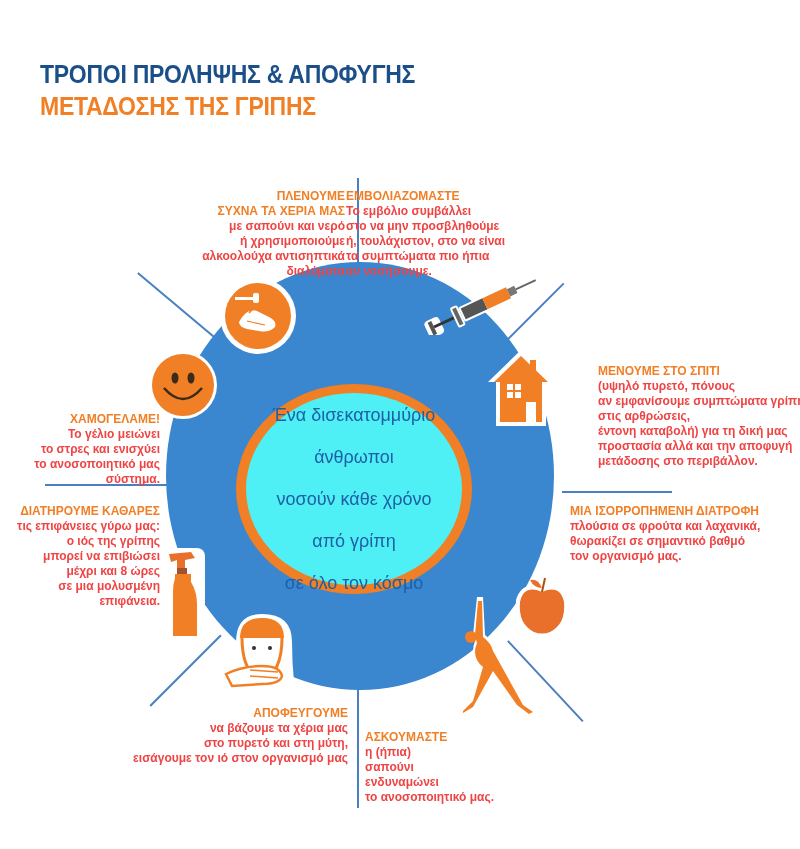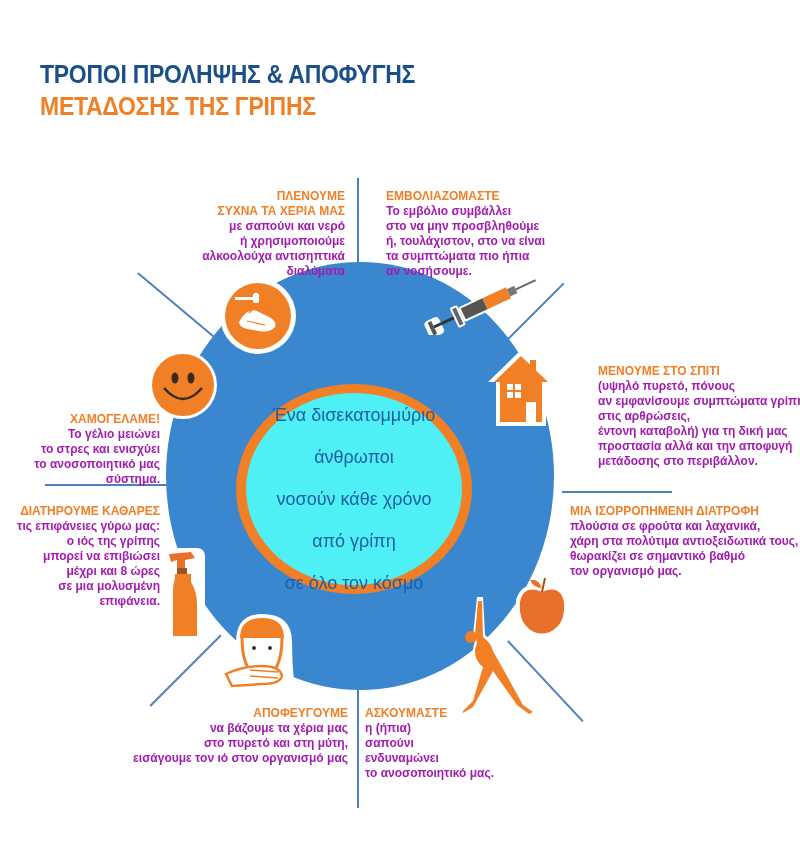--- a/index.html
+++ b/index.html
@@ -13,21 +13,21 @@
     .inner { position: absolute; left: 246px; top: 393px; width: 216px; height: 192px; border-radius: 50%; background: #4ef0f5;
              display: flex; flex-direction: column; align-items: center; justify-content: center; }
     .inner span { display: block; color: #1f5fa6; font-size: 18px; line-height: 22px; text-align: center; white-space: nowrap; margin-top: 20px; }
 
     .vline { position: absolute; width: 2px; background: #4a7fc0; }
     .hline { position: absolute; height: 2px; background: #4a7fc0; }
     .dline { position: absolute; height: 1.5px; background: #4a7fc0; transform-origin: left center; }
 
     .block { position: absolute; font-size: 12px; line-height: 15px; font-weight: bold; }
     .block .head { color: #f07f25; display: block; white-space: nowrap; }
-    .block .line { color: #a21caf; display: block; white-space: nowrap; }
+    .block .line { color: #ef4444; display: block; white-space: nowrap; }
     .right { text-align: right; }
     .left { text-align: left; }
 
     .icon { position: absolute; }
   </style>
 </head>
 <body>
 
 <div>
   <div class="title1">ΤΡΟΠΟΙ ΠΡΟΛΗΨΗΣ &amp; ΑΠΟΦΥΓΗΣ</div>
@@ -55,21 +55,21 @@
 
 <div class="block right" style="right:455px; top:189px;">
   <span class="head">ΠΛΕΝΟΥΜΕ</span>
   <span class="head">ΣΥΧΝΑ ΤΑ ΧΕΡΙΑ ΜΑΣ</span>
   <span class="line">με σαπούνι και νερό</span>
   <span class="line">ή χρησιμοποιούμε</span>
   <span class="line">αλκοολούχα αντισηπτικά</span>
   <span class="line">διαλύματα</span>
 </div>
 
-<div class="block left" style="left:386px; top:189px;">
+<div class="block left" style="left:346px; top:189px;">
   <span class="head">ΕΜΒΟΛΙΑΖΟΜΑΣΤΕ</span>
   <span class="line">Το εμβόλιο συμβάλλει</span>
   <span class="line">στο να μην προσβληθούμε</span>
   <span class="line">ή, τουλάχιστον, στο να είναι</span>
   <span class="line">τα συμπτώματα πιο ήπια</span>
   <span class="line">αν νοσήσουμε.</span>
 </div>
 
 <div class="block left" style="left:570px; top:364px;margin-left:28px;">
   <span class="head">ΜΕΝΟΥΜΕ ΣΤΟ ΣΠΙΤΙ</span>
@@ -77,26 +77,25 @@
   <span class="line">αν εμφανίσουμε συμπτώματα γρίπης</span>
   <span class="line">στις αρθρώσεις,</span>
   <span class="line">έντονη καταβολή) για τη δική μας</span>
   <span class="line">προστασία αλλά και την αποφυγή</span>
   <span class="line">μετάδοσης στο περιβάλλον.</span>
 </div>
 
 <div class="block left" style="left:570px; top:504px;">
   <span class="head">ΜΙΑ ΙΣΟΡΡΟΠΗΜΕΝΗ ΔΙΑΤΡΟΦΗ</span>
   <span class="line">πλούσια σε φρούτα και λαχανικά,</span>
-  <span class="line">χάρη στα πολύτιμα αντιοξειδωτικά τους,</span>
   <span class="line">θωρακίζει σε σημαντικό βαθμό</span>
   <span class="line">τον οργανισμό μας.</span>
 </div>
 
-<div class="block left" style="left:365px; top:706px;">
+<div class="block left" style="left:365px; top:730px;">
   <span class="head">ΑΣΚΟΥΜΑΣΤΕ</span>
   <span class="line">η (ήπια)</span>
   <span class="line">σαπούνι</span>
   <span class="line">ενδυναμώνει</span>
   <span class="line">το ανοσοποιητικό μας.</span>
 </div>
 
 <div class="block right" style="right:452px; top:706px;">
   <span class="head">ΑΠΟΦΕΥΓΟΥΜΕ</span>
   <span class="line">να βάζουμε τα χέρια μας</span>

